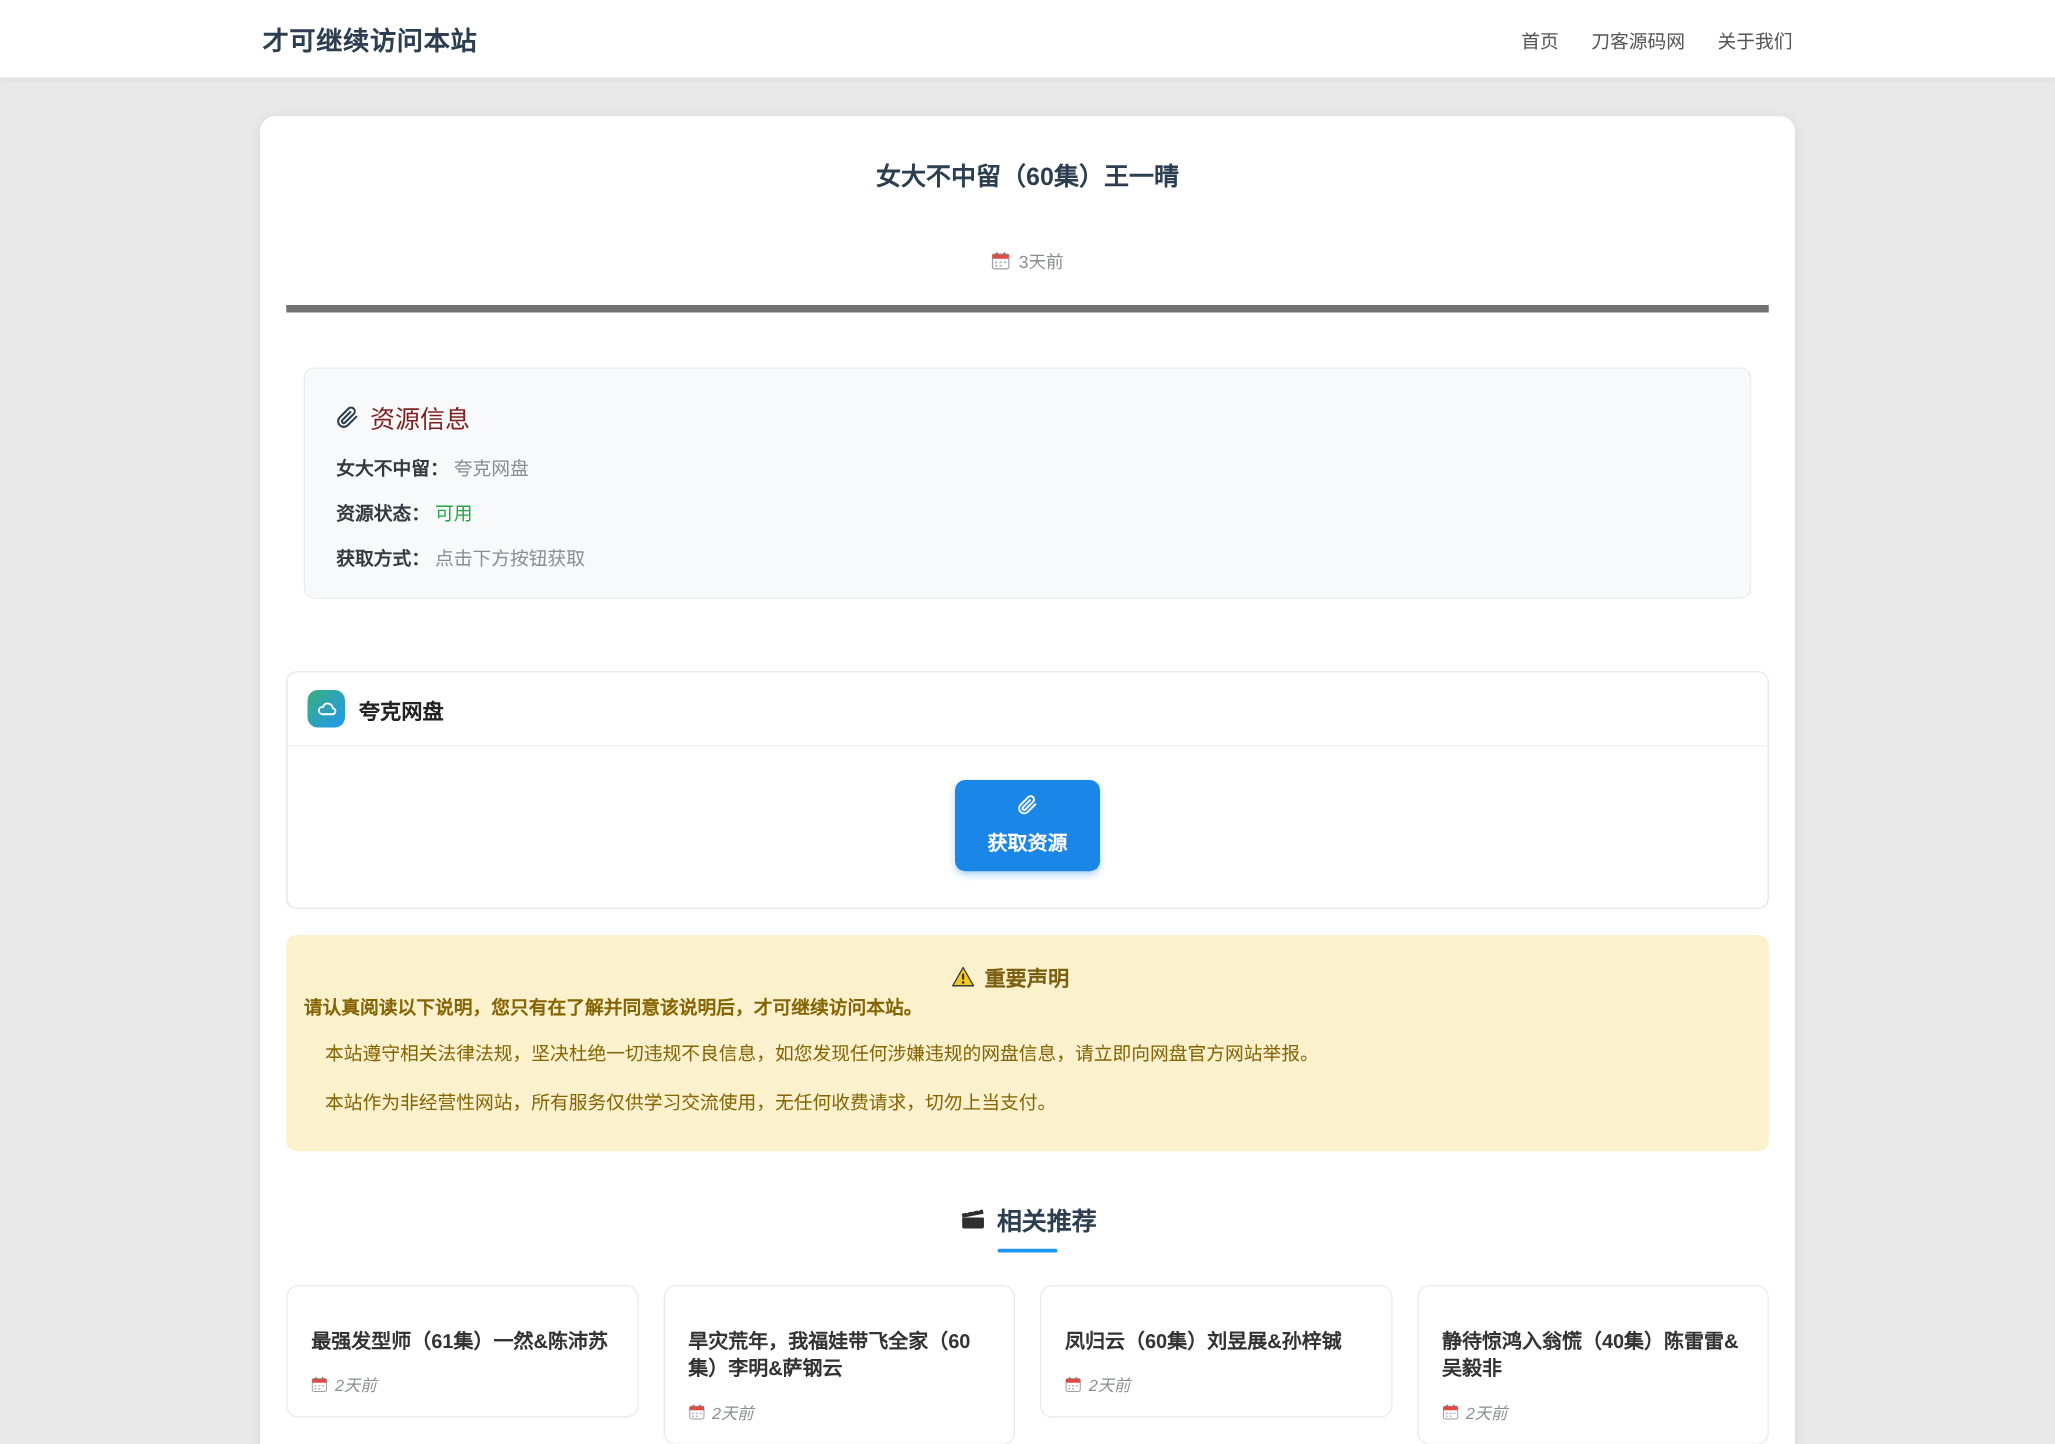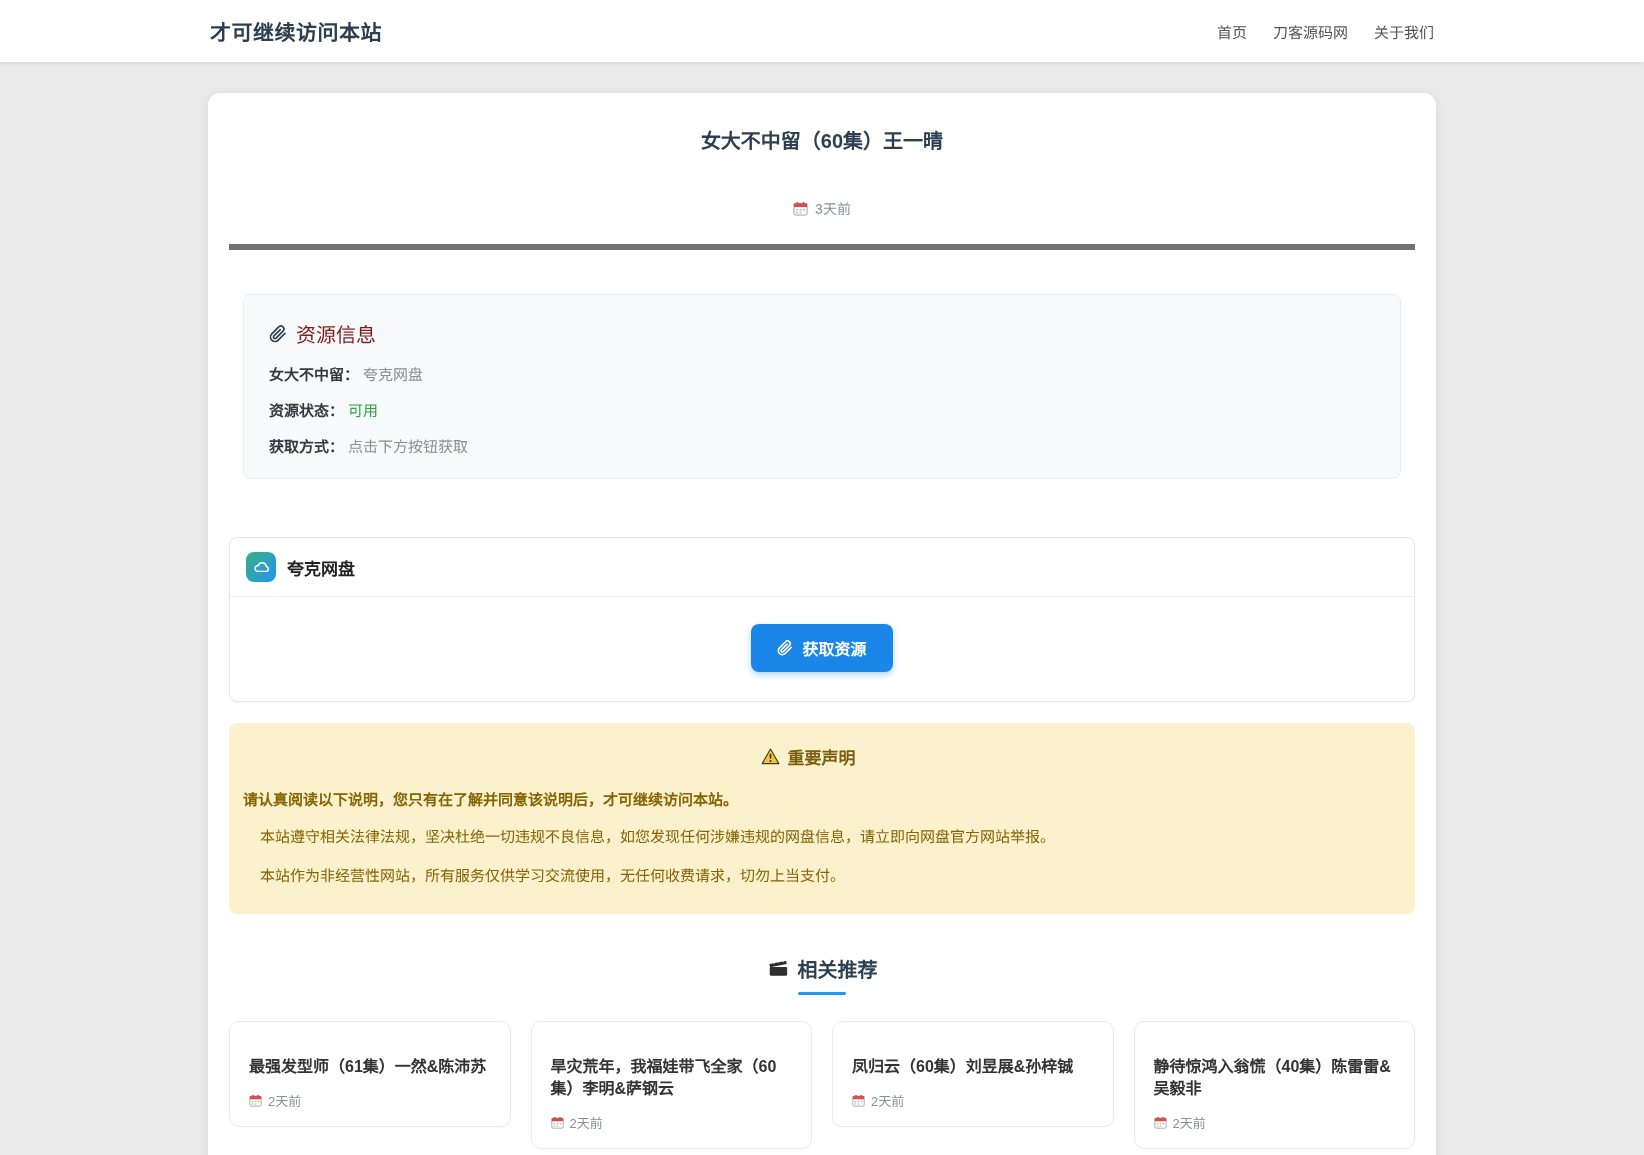--- a/index.html
+++ b/index.html
@@ -33,37 +33,37 @@
 
   
   .dl-card { border:1px solid #e3e6e8; border-radius:8px; margin-top:58px; background:#fff; box-shadow:0 1px 3px rgba(0,0,0,.03); }
   .dl-head { display:flex; align-items:center; gap:11px; padding:14px 16px; border-bottom:1px solid #eef0f1; }
   .dl-badge { width:30px; height:30px; border-radius:8px; background:linear-gradient(135deg,#3aaf7c,#2196f3);
               display:flex; align-items:center; justify-content:center; flex:0 0 auto; }
   .dl-name { font-size:17px; font-weight:bold; color:#222; }
   .dl-body { padding:27px 0 29px; text-align:center; }
   .get-btn { display:inline-flex; align-items:center; gap:9px; background:#1a86e8; color:#fff; border:none;
              font-size:16px; font-weight:bold; padding:12px 26px; border-radius:8px; cursor:pointer;
-             box-shadow:0 3px 6px rgba(26,134,232,.35); font-family:inherit; }
+             box-shadow:0 3px 6px rgba(26,134,232,.35); font-family:inherit;flex-direction:column; }
 
   
   .notice { background:#fbf1cc; border-radius:8px; margin-top:21px; padding:21px 42px 24px 14px; color:#856404; }
   .notice-title { display:flex; justify-content:center; align-items:center; gap:8px; font-size:17px; font-weight:bold; color:#7c5e10; }
-  .notice-lead { margin-top:19px; font-weight:bold; font-size:15px; line-height:1.6; }
+  .notice-lead { margin-top:1px; font-weight:bold; font-size:15px; line-height:1.6; }
   .notice p.body { padding-left:17px; margin-top:11px; font-size:15px; line-height:1.85; }
 
   
   .related-head { display:flex; justify-content:center; align-items:center; gap:9px; margin-top:40px;
                   font-size:20px; font-weight:bold; color:#2c3e50; }
   .related-underline { width:48px; height:3px; background:#2196f3; border-radius:2px; margin:9px auto 0; }
   .related-grid { display:grid; grid-template-columns:repeat(4,1fr); gap:20px; margin-top:26px; align-items:start; }
   .rec-card { border:1px solid #e8eaec; border-radius:10px; padding:34px 19px 16px; background:#fff; cursor:pointer;
               box-shadow:0 1px 2px rgba(0,0,0,.02); }
   .rec-title { font-size:16px; font-weight:bold; color:#333; line-height:1.4; }
-  .rec-meta { display:flex; align-items:center; gap:6px; margin-top:13px; color:#8a8f94; font-size:13px; }
+  .rec-meta { display:flex; align-items:center; gap:6px; margin-top:13px; color:#8a8f94; font-size:13px;font-style:italic; }
 
   .icon { display:inline-flex; flex:0 0 auto; }
 </style>
 </head>
 <body>
 
 <header class="site-header">
   <div class="header-inner">
     <div class="brand">才可继续访问本站</div>
     <nav class="nav">

